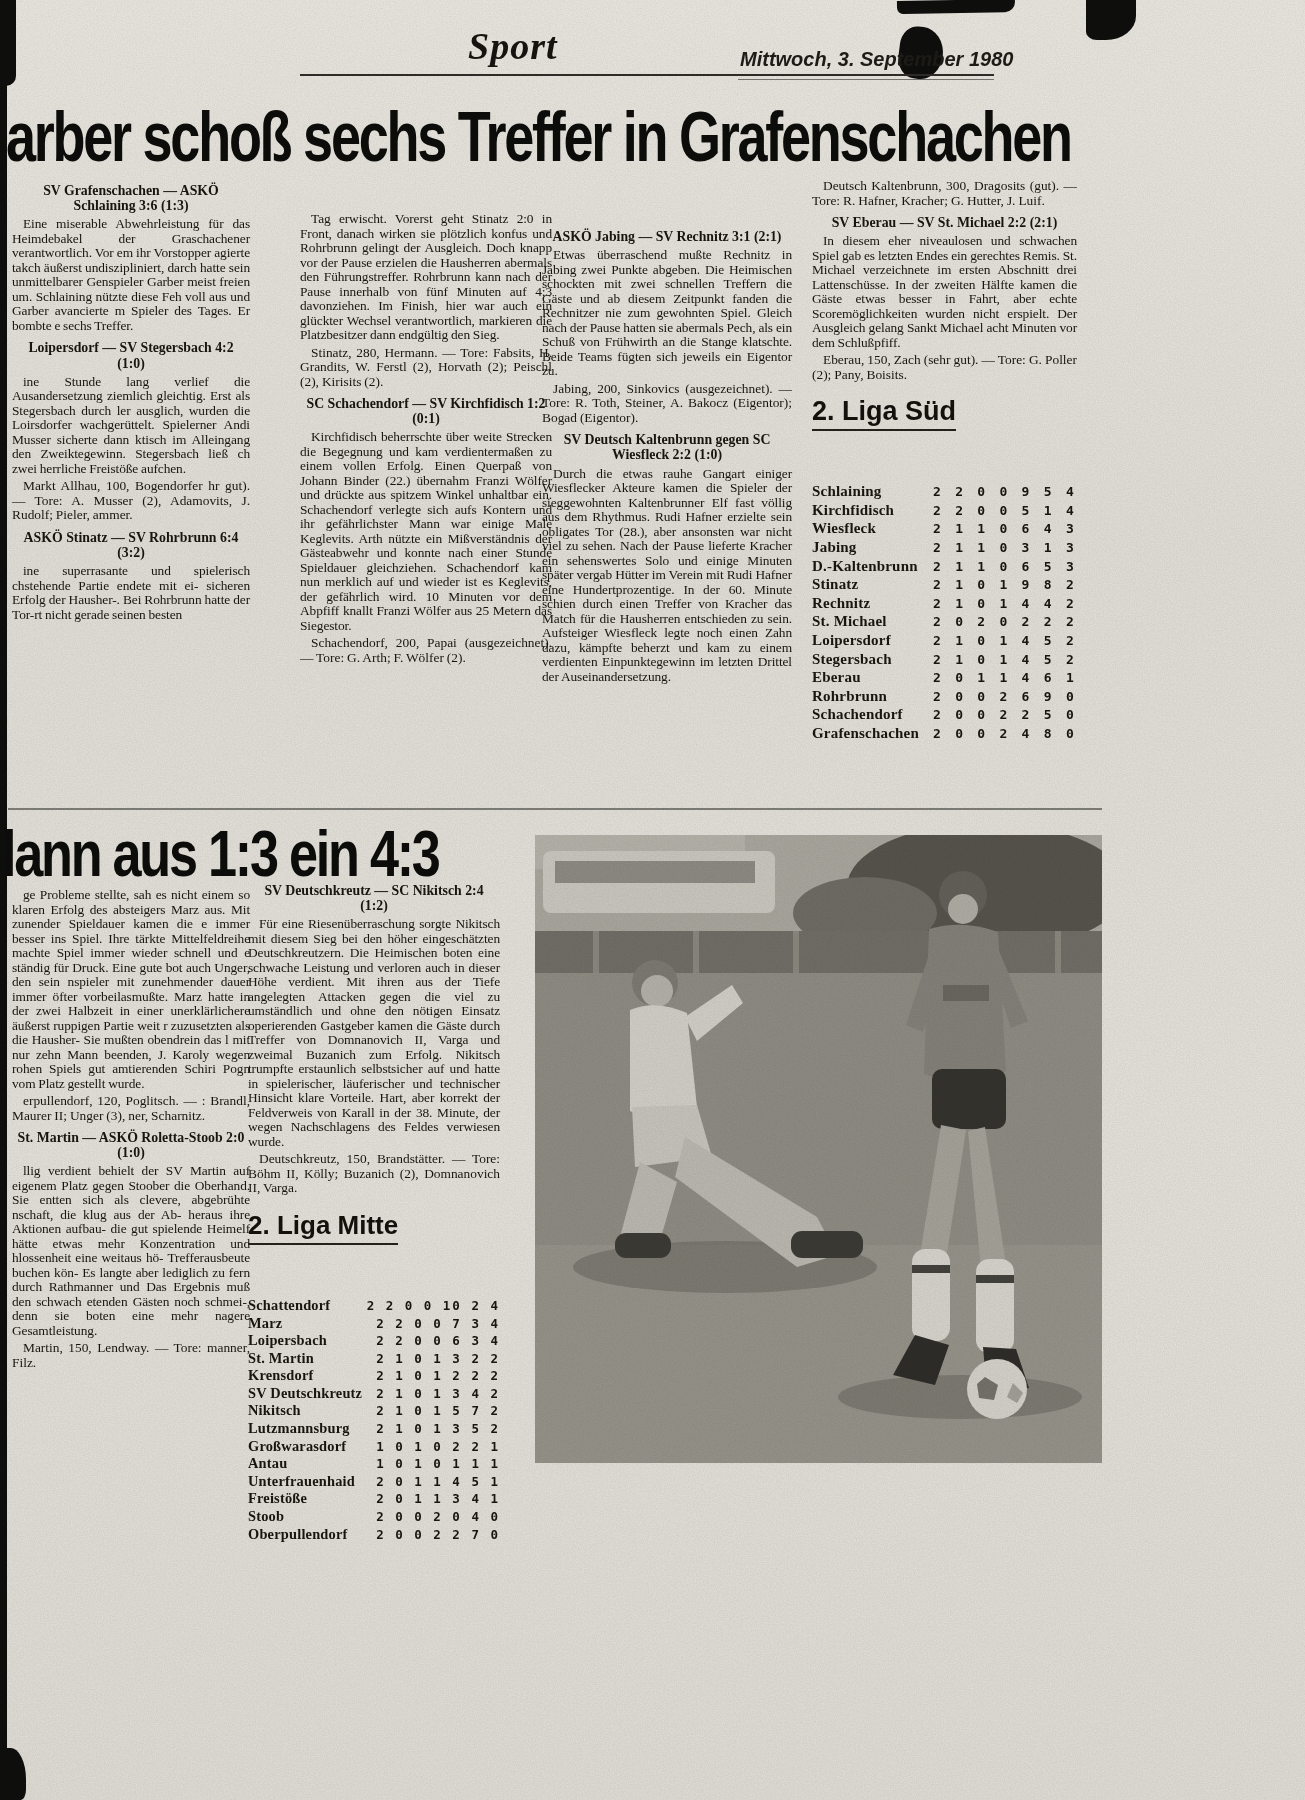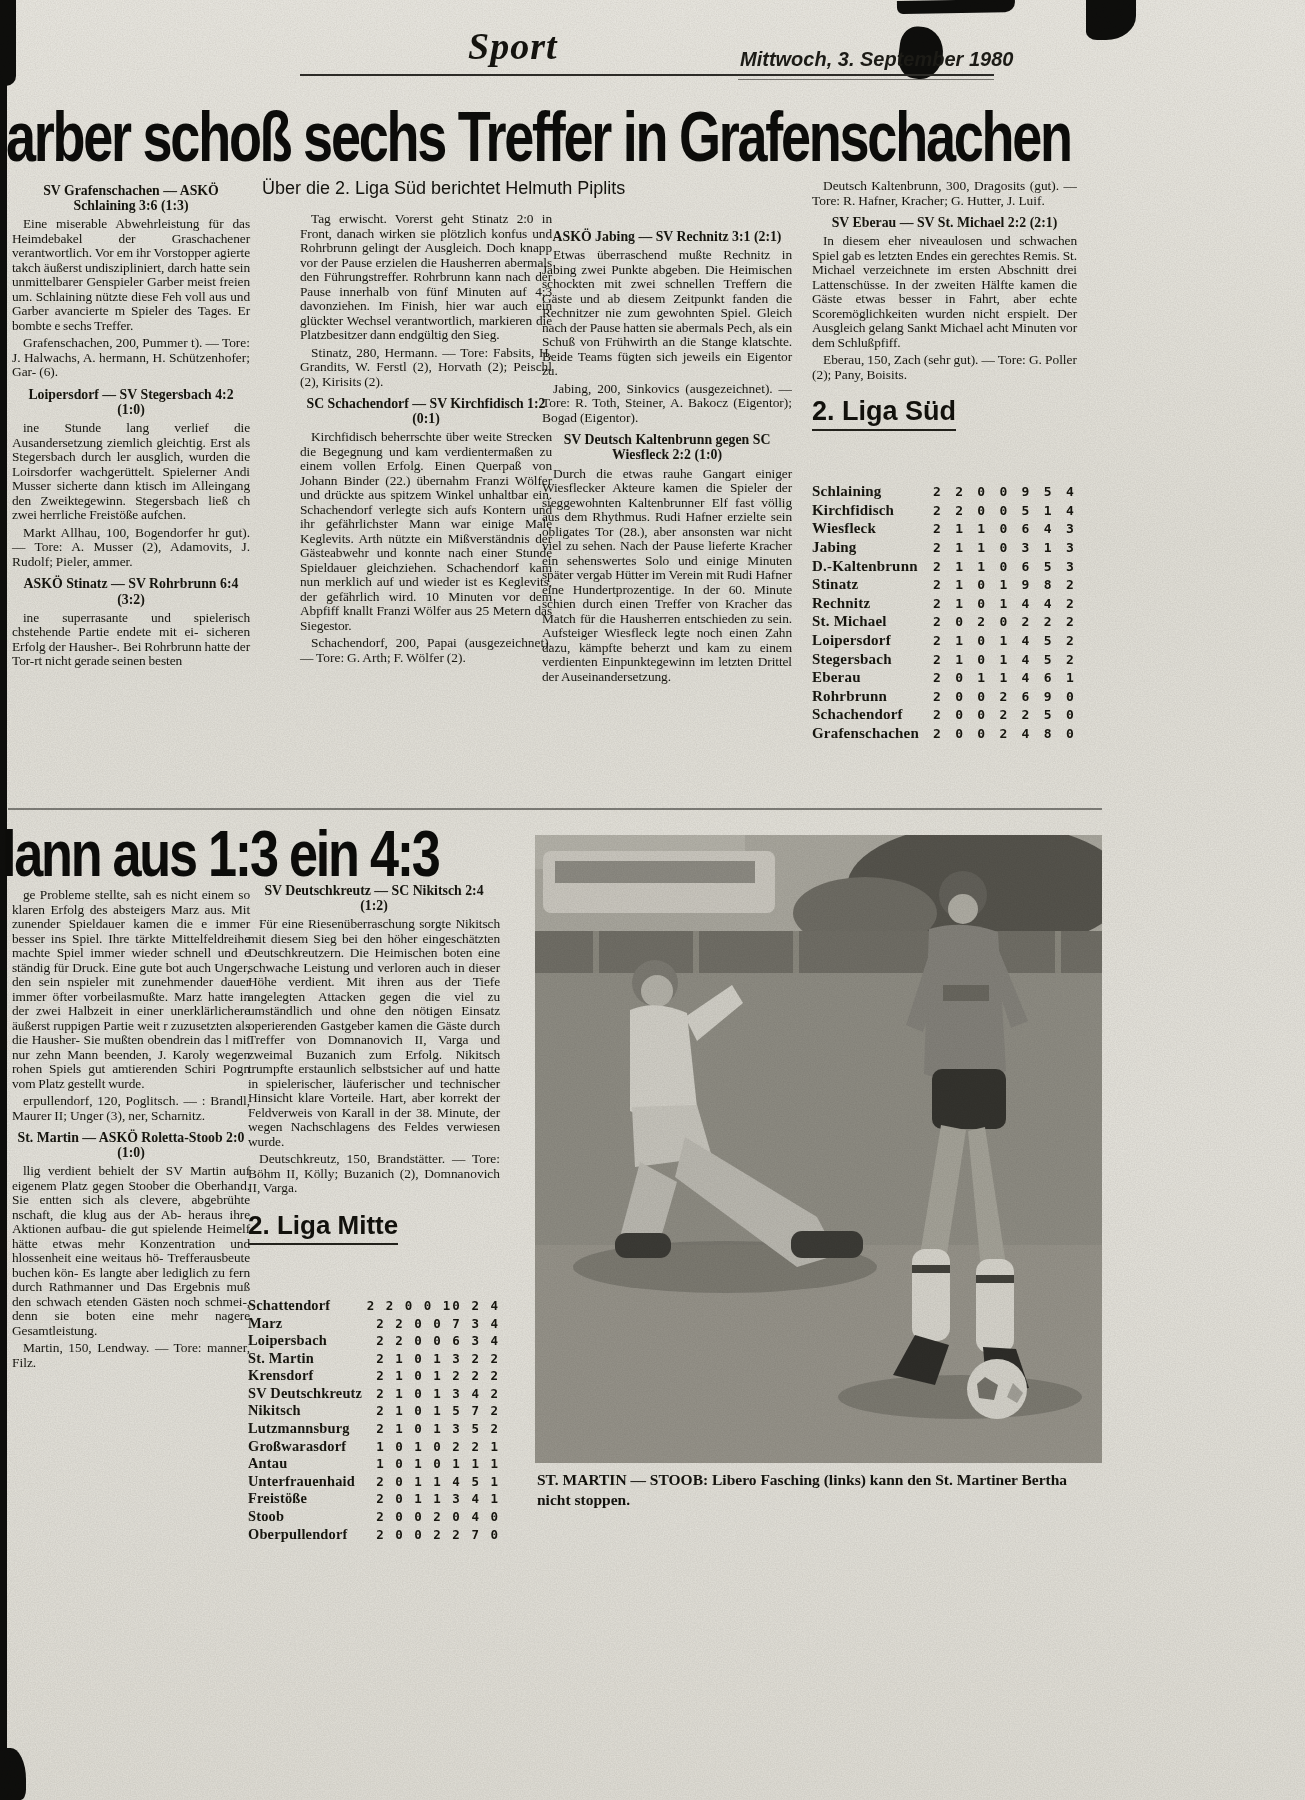--- a/index.html
+++ b/index.html
@@ -53,29 +53,27 @@
   <div class="mark" style="left:1086px;top:0;width:50px;height:40px;border-radius:0 0 60% 22%;"></div>
   <div class="mark" style="left:0;top:1748px;width:26px;height:52px;border-radius:0 60% 20% 0;"></div>
 
   <div class="masthead-title">Sport</div>
   <div class="masthead-date">Mittwoch, 3. September 1980</div>
   <div class="rule" style="left:300px;top:74px;width:694px;height:2px;"></div>
   <div class="rule" style="left:738px;top:79px;width:256px;height:1px;opacity:.6;"></div>
 
   <div class="headline-top">arber schoß sechs Treffer in Grafenschachen</div>
 
-  <div class="subheading">Über die 2. Liga Süd berichtet Helmuth Piplits</div>
 
   <div class="col" style="left:12px;top:176px;width:238px;">
 
       <div class="blk h">SV Grafenschachen — ASKÖ Schlaining 3:6 (1:3)</div>
 
       <div class="blk p">Eine miserable Abwehrleistung für das Heimdebakel der Graschachener verantwortlich. Vor em ihr Vorstopper agierte takch äußerst undiszipliniert, darch hatte sein unmittelbarer Genspieler Garber meist freien um. Schlaining nützte diese Feh voll aus und Garber avancierte m Spieler des Tages. Er bombte e sechs Treffer.</div>
 
-      <div class="blk c">Grafenschachen, 200, Pummer t). — Tore: J. Halwachs, A. hermann, H. Schützenhofer; Gar- (6).</div>
 
       <div class="blk h">Loipersdorf — SV Stegersbach 4:2 (1:0)</div>
 
       <div class="blk p">ine Stunde lang verlief die Ausandersetzung ziemlich gleichtig. Erst als Stegersbach durch ler ausglich, wurden die Loirsdorfer wachgerüttelt. Spielerner Andi Musser sicherte dann ktisch im Alleingang den Zweiktegewinn. Stegersbach ließ ch zwei herrliche Freistöße aufchen.</div>
 
       <div class="blk c">Markt Allhau, 100, Bogendorfer hr gut). — Tore: A. Musser (2), Adamovits, J. Rudolf; Pieler, ammer.</div>
 
       <div class="blk h">ASKÖ Stinatz — SV Rohrbrunn 6:4 (3:2)</div>
 
       <div class="blk p">ine superrasante und spielerisch chstehende Partie endete mit ei- sicheren Erfolg der Hausher-. Bei Rohrbrunn hatte der Tor-rt nicht gerade seinen besten</div>
@@ -341,21 +339,20 @@
       <rect x="377" y="430" width="38" height="8" fill="#43423c"></rect>
       <rect x="441" y="440" width="38" height="8" fill="#43423c"></rect>
       <path d="M380 500 L358 540 L400 550 L414 510 Z" fill="#2e2d29"></path>
       <path d="M448 512 L452 558 L494 553 L481 514 Z" fill="#2e2d29"></path>
 
       <circle cx="462" cy="554" r="30" fill="#d6d4cc"></circle>
       <path d="M450 542 l13 8 -4 15 -15 -2 -2 -14 z" fill="#75736b"></path>
       <path d="M478 548 l10 10 -6 10 -10 -6 z" fill="#8d8b83" opacity="0.7"></path>
     </svg>
   </div>
-  <div class="photo-caption">ST. MARTIN — STOOB: Libero Fasching (links) kann den St. Martiner Bertha nicht stoppen.</div>
 
   <svg class="grain" aria-hidden="true">
     <filter id="paperNoise">
       <feTurbulence type="fractalNoise" baseFrequency="0.85" numOctaves="2" seed="7"></feTurbulence>
       <feColorMatrix type="matrix" values="0 0 0 0 0.13  0 0 0 0 0.12  0 0 0 0 0.11  0 0 0 0.30 0"></feColorMatrix>
     </filter>
     <rect width="1305" height="1800" filter="url(#paperNoise)"></rect>
   </svg>
 
 </div>

